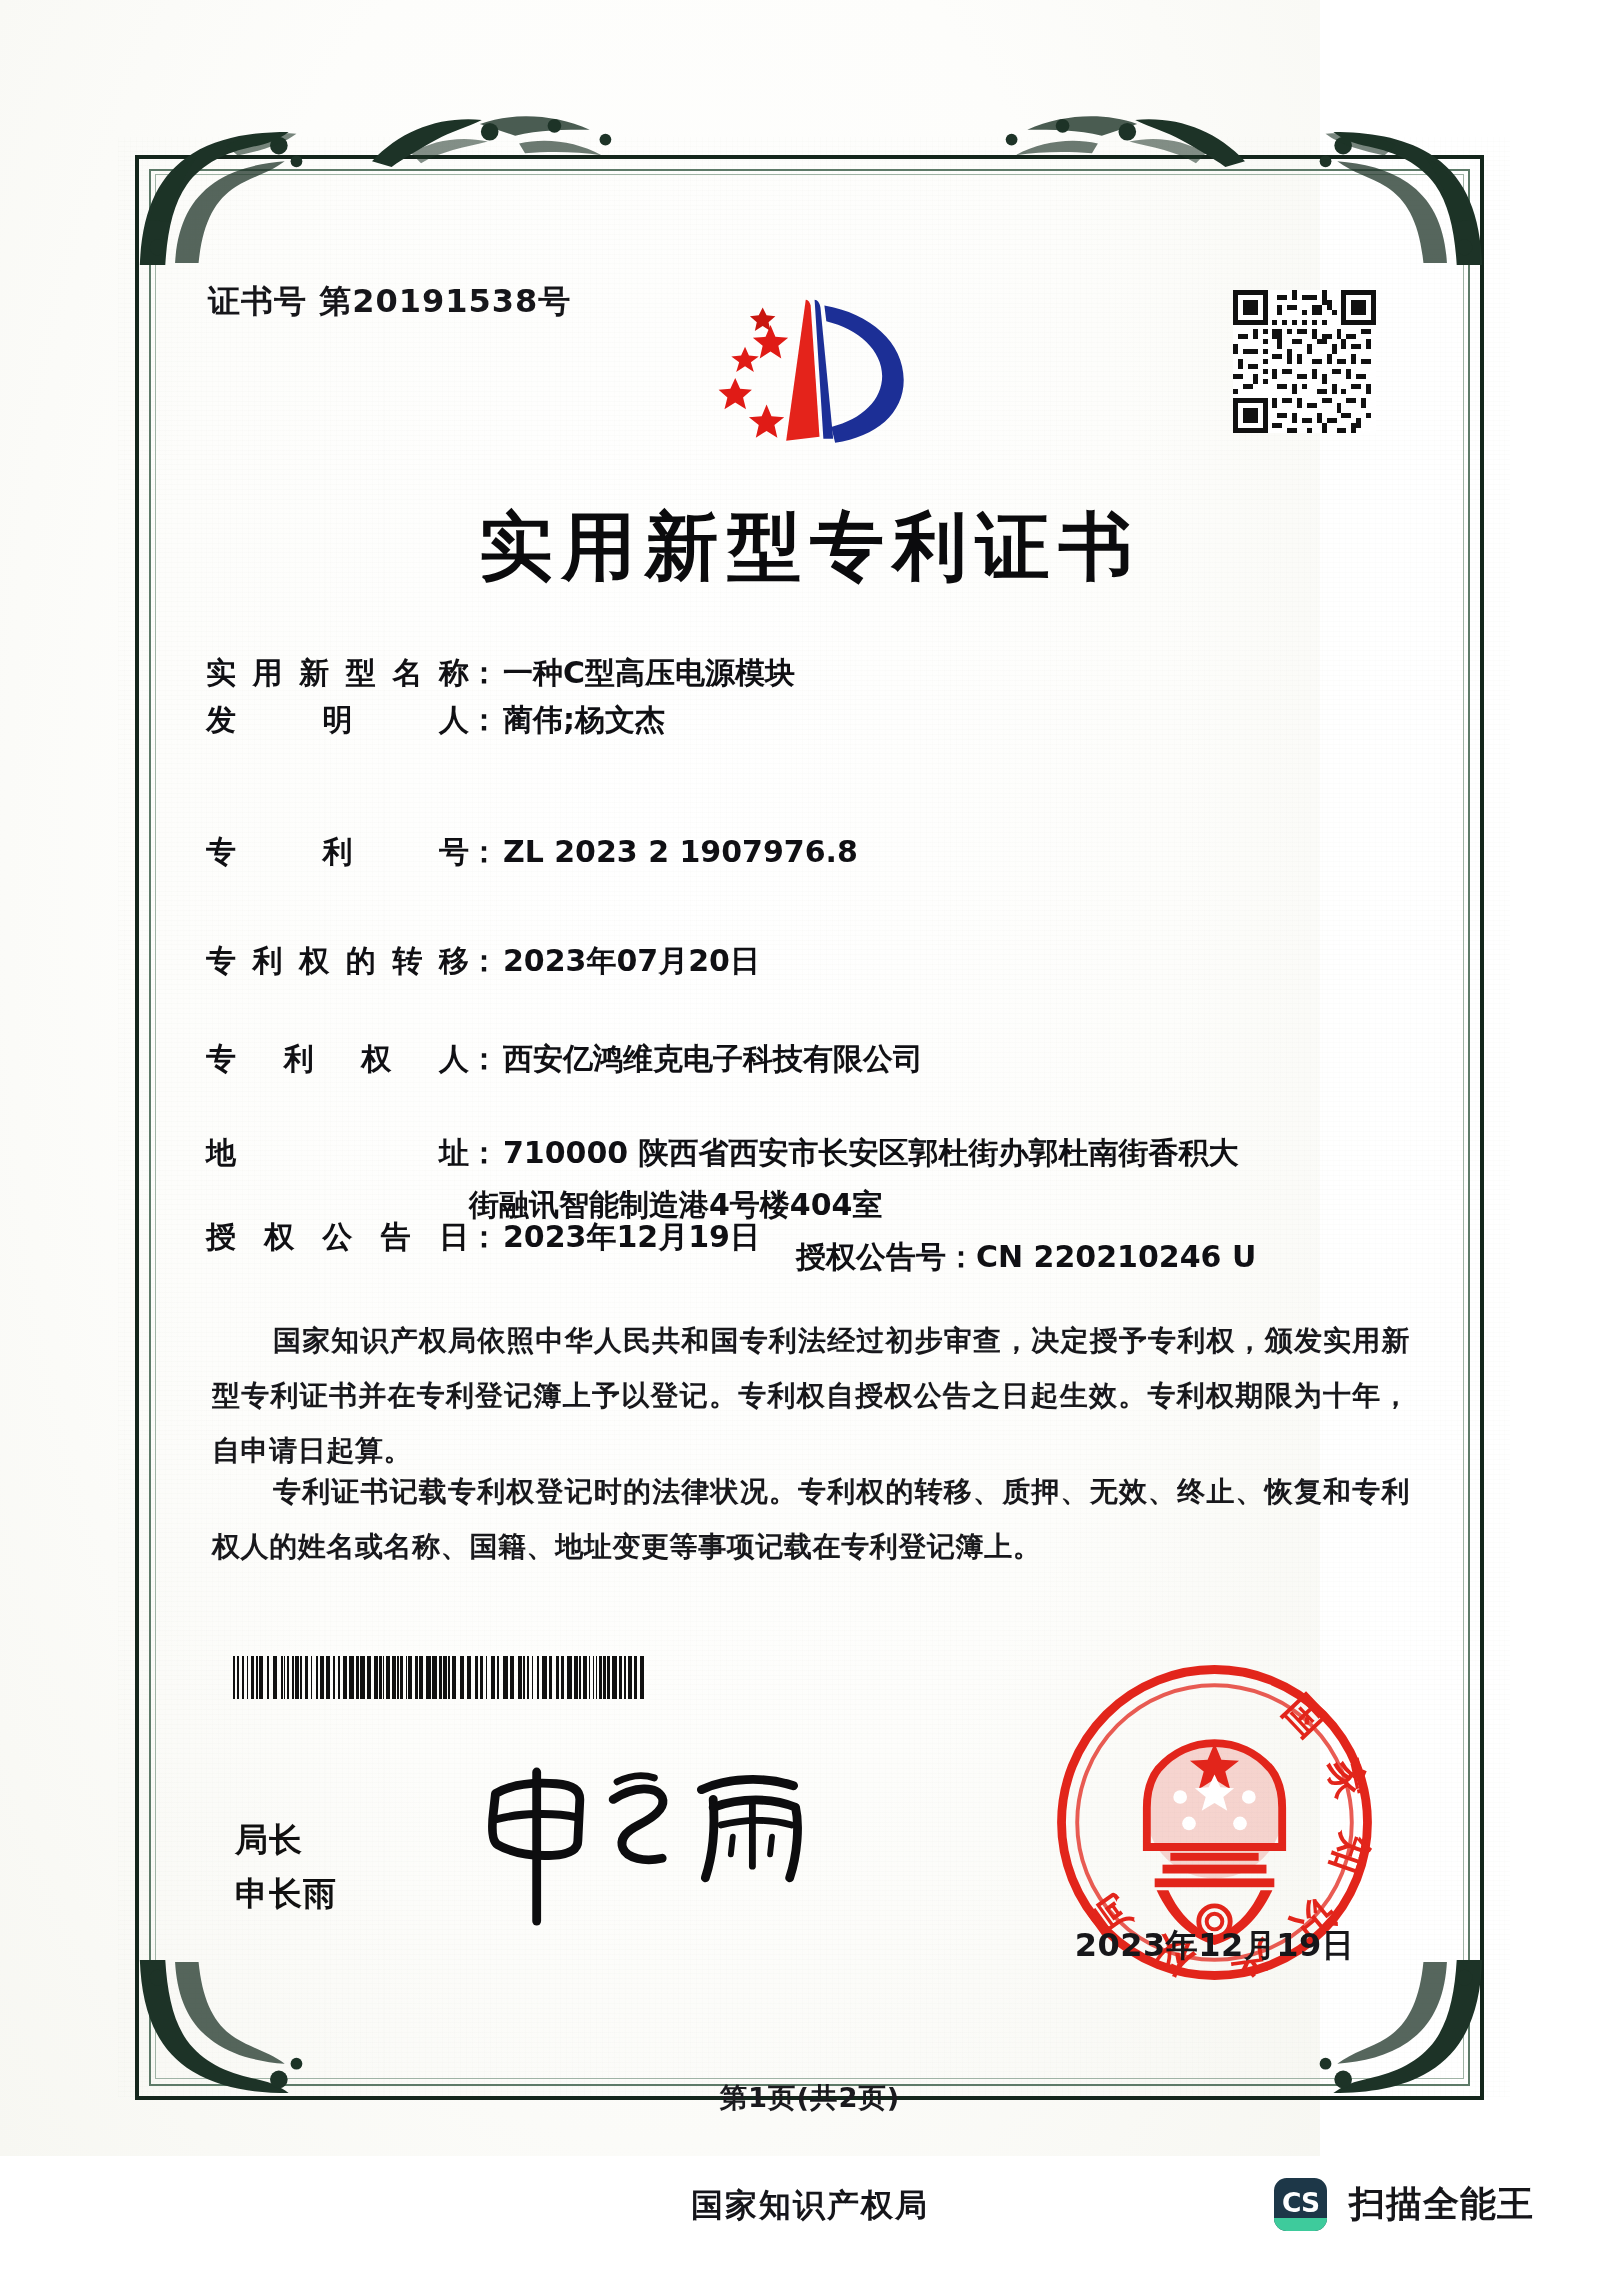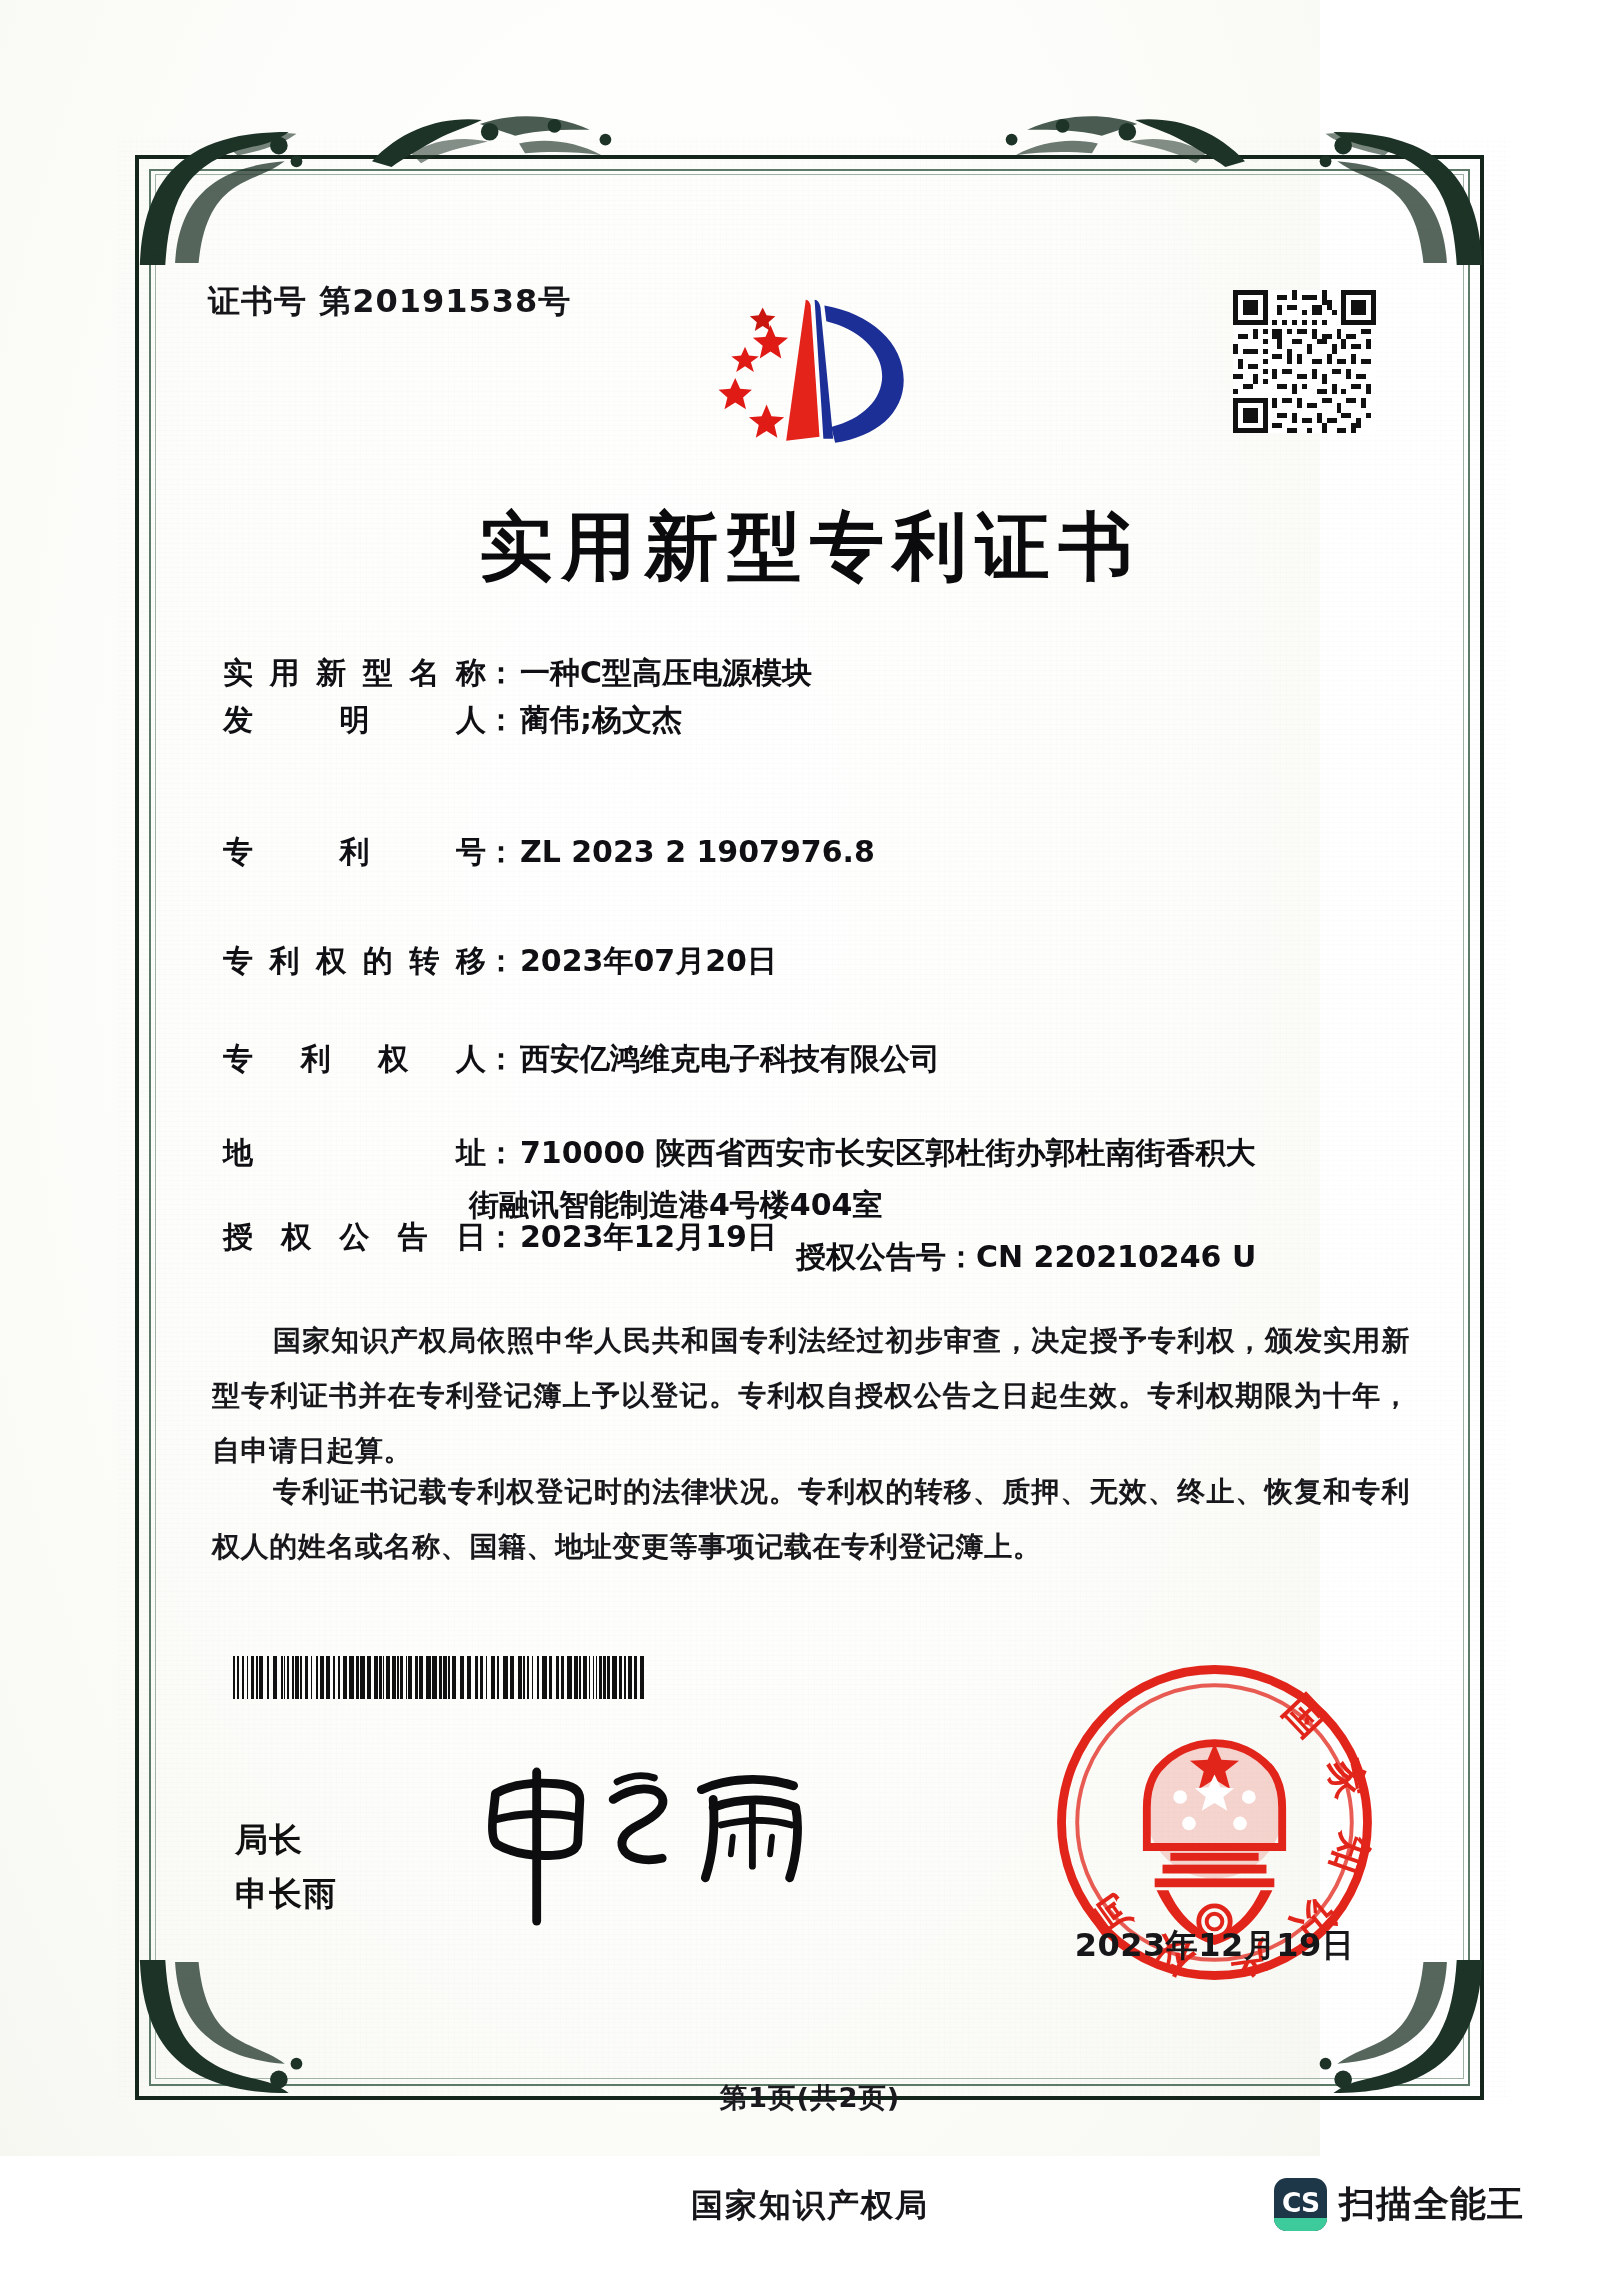--- a/index.html
+++ b/index.html
@@ -127,21 +127,21 @@
     font-size: 30px;
     color: #101014;
     font-weight: 700;
     font-family: "DejaVu Sans", "Liberation Sans", sans-serif;
     white-space: nowrap;
   }
   .field-label {
     display: inline-block;
     font-weight: 700;
   }
-  .lbl-spread-4 { width: 263px; text-align: justify; text-align-last: justify; margin-left: 17px; }
+  .lbl-spread-4 { width: 263px; text-align: justify; text-align-last: justify; }
   .field-colon { margin-right: 3.9px; }
   .field-value { font-weight: 700; }
 
   #row-name     { top: 653px; }
   #row-inventor { top: 700px; }
   #row-patentno { top: 832px; }
   #row-appdate  { top: 941px; }
   #row-owner    { top: 1039px; }
   #row-address  { top: 1133px; white-space: normal; }
   #row-grant    { top: 1217px; }
@@ -254,21 +254,21 @@
     color: #15151a;
     letter-spacing: 2px;
     font-family: "DejaVu Serif", "Liberation Serif", serif;
   }
 
   #camscanner-watermark {
     position: absolute;
     left: 1274px; top: 2178px;
     display: flex;
     align-items: center;
-    gap: 12px;
+    gap: 22px;
   }
   #cs-badge {
     width: 53px; height: 53px;
     border-radius: 12.7px;
     background: #1d3748;
     position: relative;
     overflow: hidden;
     display: flex;
     align-items: center;
     justify-content: center;

